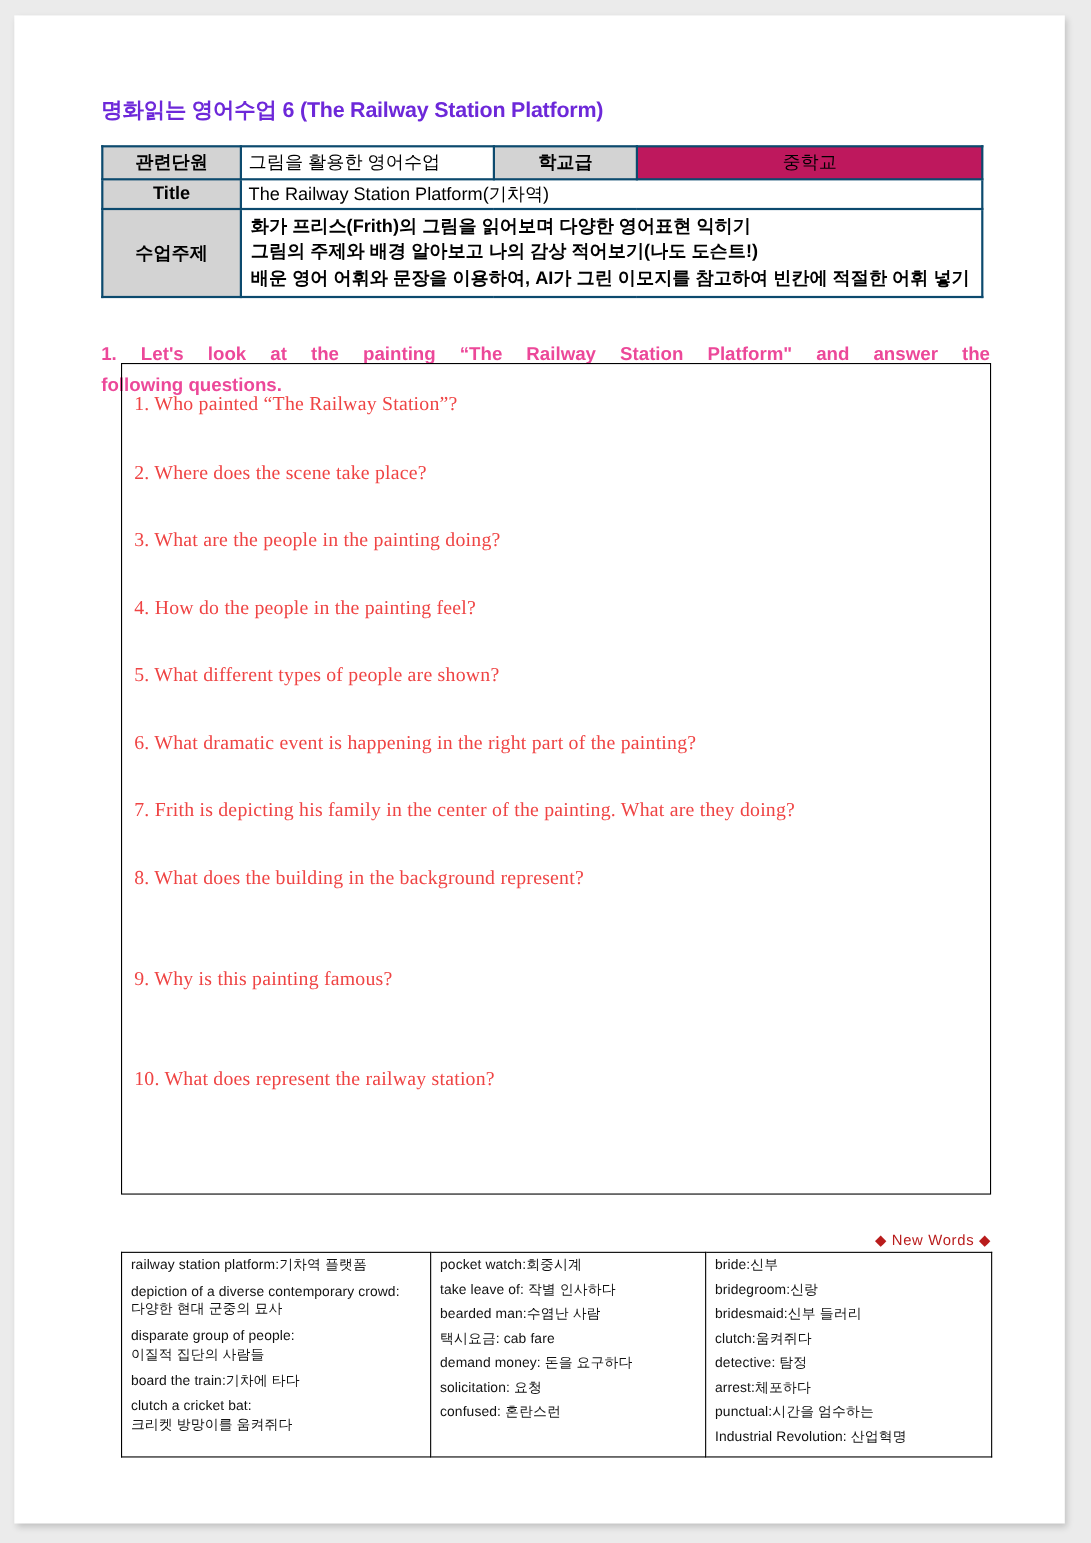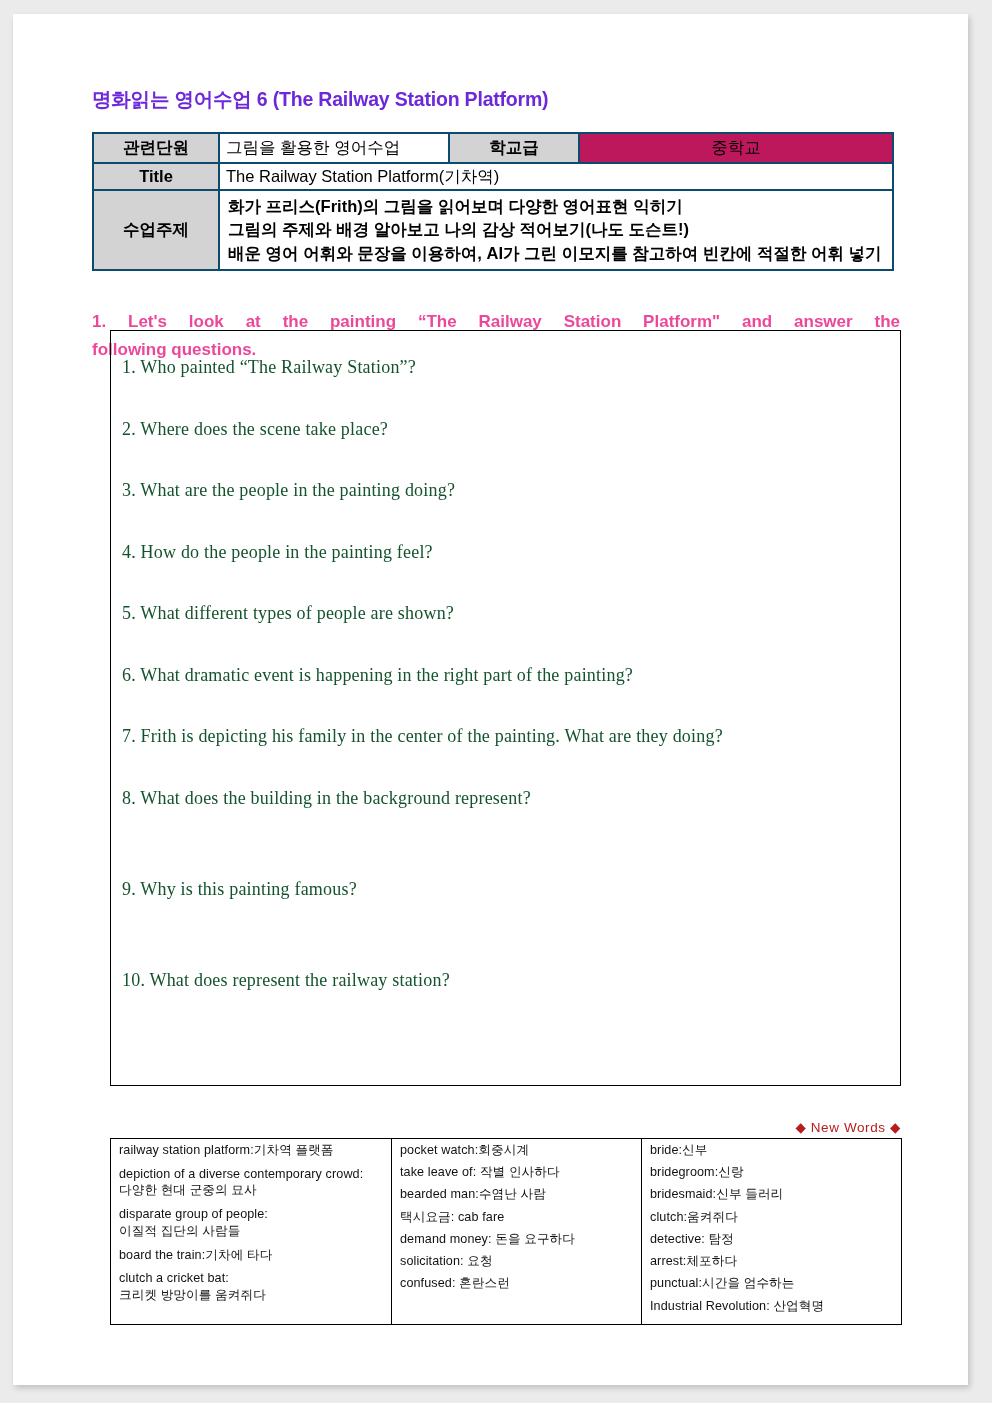--- a/index.html
+++ b/index.html
@@ -104,21 +104,21 @@
   }
   .qlist {
     position: absolute;
     left: 11px;
     top: 26px;
     right: 10px;
   }
   .q {
     font-family: "Liberation Serif", serif;
     font-size: 18px;
-    color: #14532d;
+    color: #ef4444;
     margin-bottom: 40.5px;
     white-space: nowrap;
     letter-spacing: 0.2px;
   }
   .q.gap-extra { margin-bottom: 70px; }
 
   
   .nw-title {
     position: absolute;
     left: 97px;

